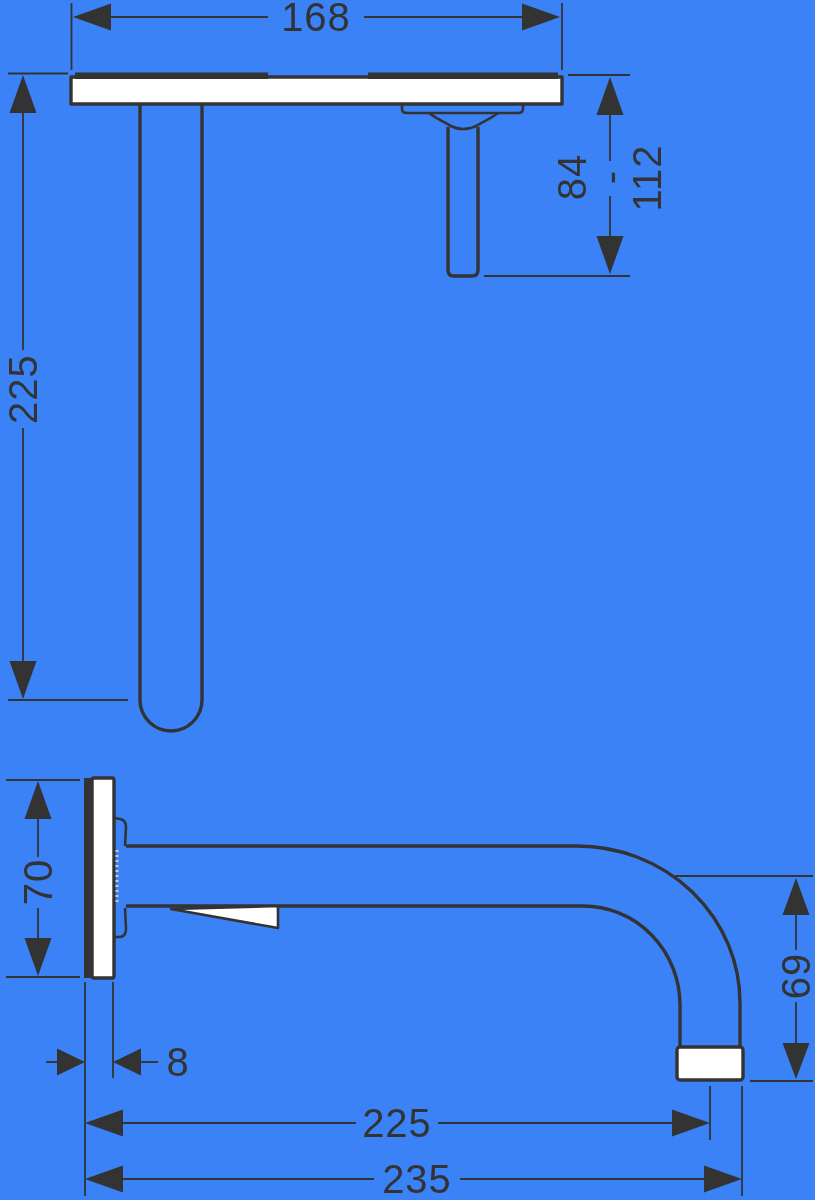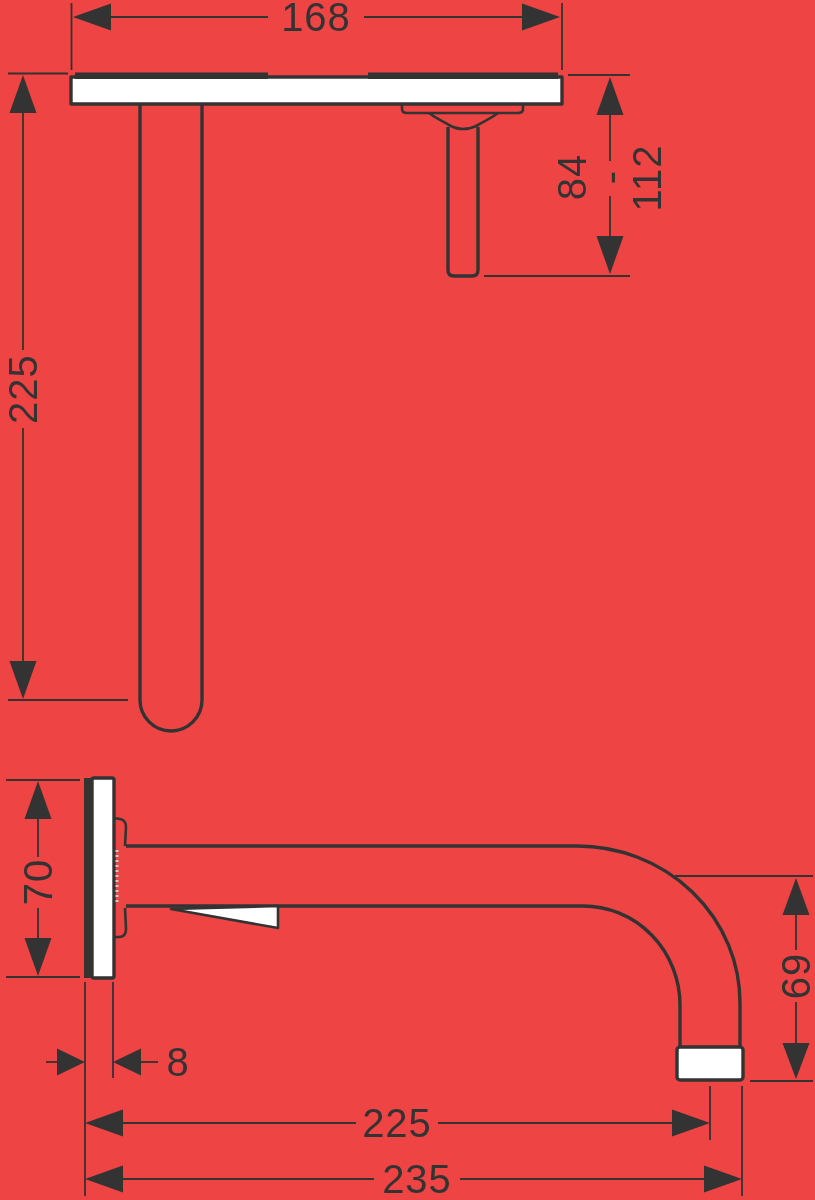--- a/index.html
+++ b/index.html
@@ -1,16 +1,16 @@
 <!DOCTYPE html>
 <html><head>
 <meta charset="utf-8">
 <style>
   html,body{margin:0;padding:0;background:#fff;}
-  .stage{position:relative;width:815px;height:1200px;background:#ef4444;overflow:hidden;
+  .stage{position:relative;width:815px;height:1200px;background:#3b82f6;overflow:hidden;
          font-family:"Liberation Sans",sans-serif;}
   svg{display:block;}
   .obj{stroke:#333333;fill:none;stroke-width:3.4;stroke-linejoin:round;stroke-linecap:butt;}
   .objthin{stroke:#333333;fill:none;stroke-width:2.6;stroke-linejoin:round;}
   .fillbar{fill:#333333;stroke:none;}
   .whitefill{fill:#ffffff;}
   .dim{stroke:#333333;fill:none;stroke-width:1.8;stroke-linecap:butt;}
   .arrow{fill:#333333;stroke:none;}
   .lbl{fill:#333333;font-family:"Liberation Sans",sans-serif;font-size:40px;
        letter-spacing:1px;text-anchor:middle;}

